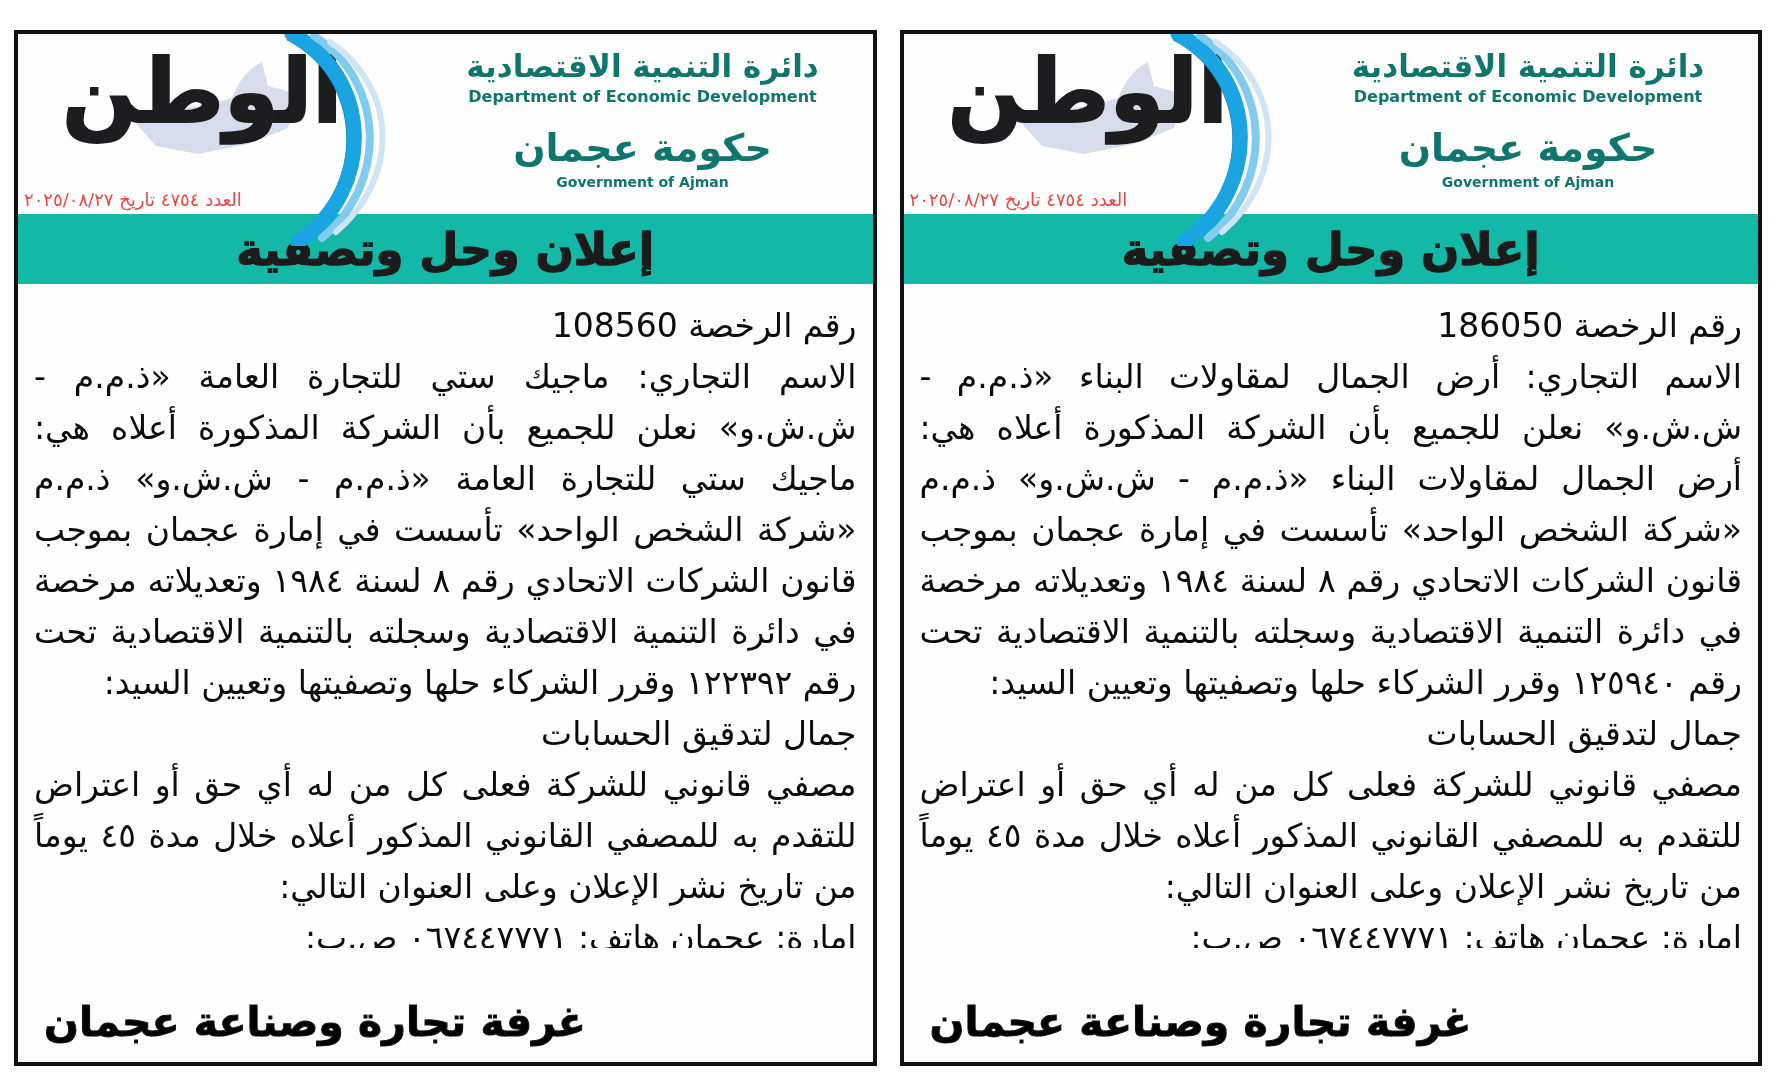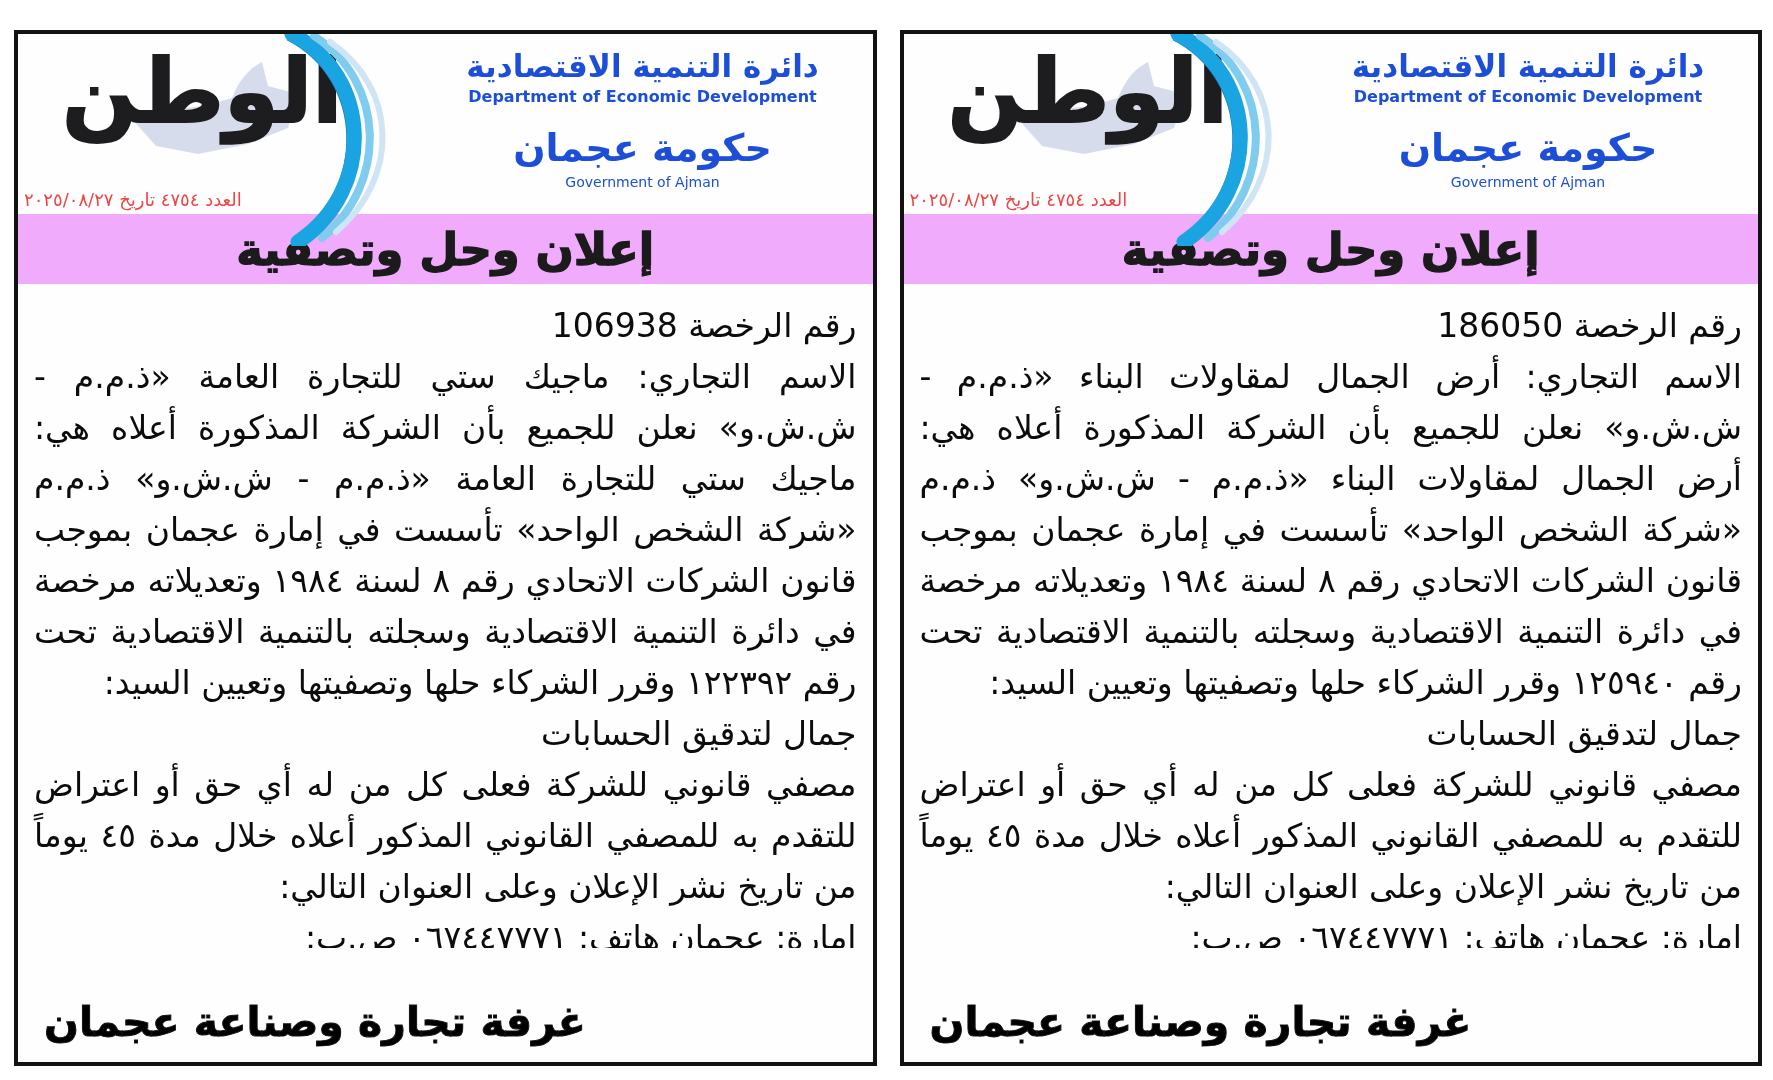--- a/index.html
+++ b/index.html
@@ -23,29 +23,29 @@
     font-size:88px;font-weight:bold;color:#1d1d1f;
     -webkit-text-stroke:2px #1d1d1f;letter-spacing:-2px;
   }
   .map{position:absolute;left:102px;top:20px;width:180px;height:120px;z-index:1;opacity:.55;}
   .swoosh{position:absolute;left:240px;top:-6px;width:155px;height:216px;z-index:3;}
   .issue{
     position:absolute;left:0px;bottom:4px;z-index:4;direction:rtl;white-space:nowrap;
     font-size:18px;color:#ef4444;
   }
   .ded{
-    position:absolute;right:10px;top:14px;width:440px;text-align:center;color:#1d4ed8;
+    position:absolute;right:10px;top:14px;width:440px;text-align:center;color:#0f766e;
   }
   .ded-ar{font-size:31px;font-weight:bold;letter-spacing:1px;}
   .ded-en{font-size:16px;font-weight:bold;margin-top:3px;}
   .gov-ar{font-size:38px;font-weight:bold;margin-top:20px;}
-  .gov-en{font-size:14px;font-weight:normal;margin-top:4px;}
+  .gov-en{font-size:14px;font-weight:bold;margin-top:4px;}
   
   .banner{
-    position:relative;z-index:2;height:70px;background:#f0abfc;
+    position:relative;z-index:2;height:70px;background:#14b8a6;
     display:flex;align-items:center;justify-content:center;
   }
   .banner-title{
     font-size:45px;font-weight:bold;color:#1b1b1b;
     -webkit-text-stroke:1.4px #1b1b1b;direction:rtl;
   }
   
   .body{
     direction:rtl;padding:16px 16px 0 16px;height:648px;overflow:hidden;
   }
@@ -85,21 +85,21 @@
         <div class="ded-en">Department of Economic Development</div>
         <div class="gov-ar">حكومة عجمان</div>
         <div class="gov-en">Government of Ajman</div>
       </div>
     </div>
     <div class="banner">
       <span class="banner-title">إعلان وحل وتصفية</span>
     </div>
     <div class="body">
 
-    <p class="par">رقم الرخصة 106938</p>
+    <p class="par">رقم الرخصة 108560</p>
         <p class="par">الاسم التجاري: ماجيك ستي للتجارة العامة «ذ.م.م - ش.ش.و» نعلن للجميع بأن الشركة المذكورة أعلاه هي: ماجيك ستي للتجارة العامة «ذ.م.م - ش.ش.و» ذ.م.م «شركة الشخص الواحد» تأسست في إمارة عجمان بموجب قانون الشركات الاتحادي رقم ٨ لسنة ١٩٨٤ وتعديلاته مرخصة في دائرة التنمية الاقتصادية وسجلته بالتنمية الاقتصادية تحت رقم ١٢٢٣٩٢ وقرر الشركاء حلها وتصفيتها وتعيين السيد:</p>
         <p class="par">جمال لتدقيق الحسابات</p>
         <p class="par">مصفي قانوني للشركة فعلى كل من له أي حق أو اعتراض للتقدم به للمصفي القانوني المذكور أعلاه خلال مدة ٤٥ يوماً من تاريخ نشر الإعلان وعلى العنوان التالي:</p>
         <p class="par">إمارة: عجمان هاتف: ٠٦٧٤٤٧٧٧١ ص.ب:</p>
       </div>
     <div class="footer">غرفة تجارة وصناعة عجمان</div>
   </div>
 
   <div class="panel">
     <div class="header">

